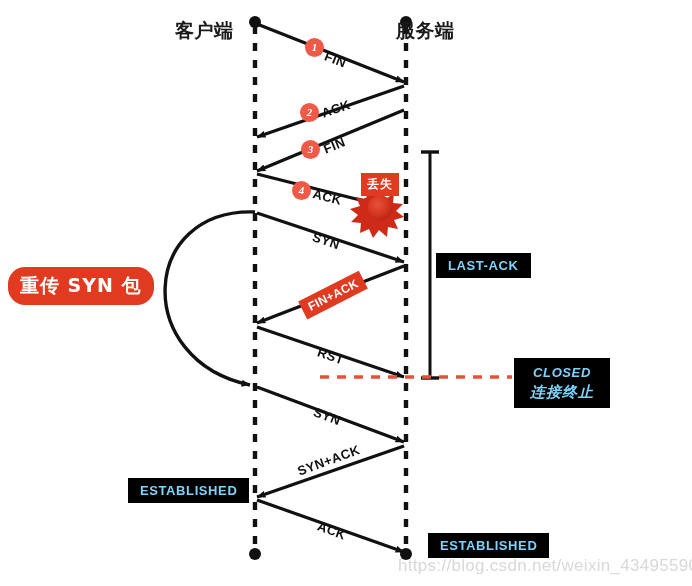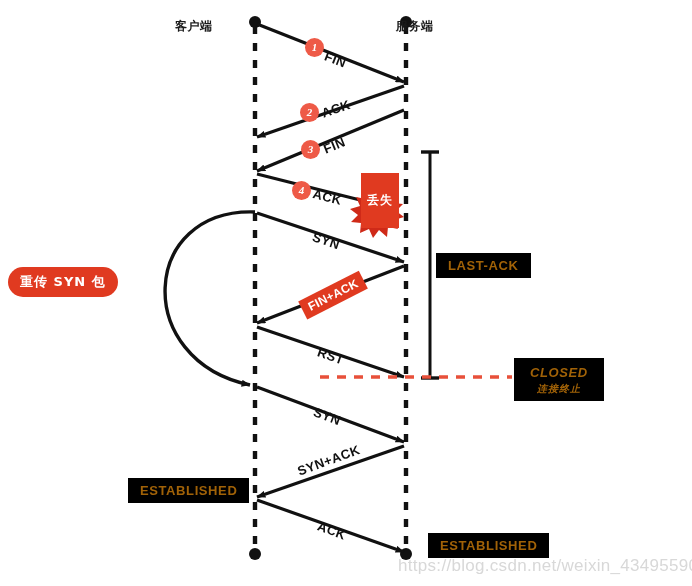--- a/index.html
+++ b/index.html
@@ -32,21 +32,21 @@
     height: 586px;
     pointer-events: none;
   }
   .overlay > * {
     pointer-events: auto;
   }
   
   .party-label {
     position: absolute;
     font-family: "DejaVu Sans", sans-serif;
-    font-size: 12px;
+    font-size: 19px;
     font-weight: 600;
     color: #1a1a1a;
     white-space: nowrap;
     letter-spacing: 0.5px;
   }
   #party-client { left: 175px; top: 18px; }
   #party-server { left: 396px; top: 18px; }
 
   
   .msg-label {
@@ -73,64 +73,64 @@
     font-weight: 700;
     font-size: 11px;
     line-height: 19px;
     text-align: center;
   }
 
   
   .state-box {
     position: absolute;
     background: #000000;
-    color: #a16207;
+    color: #7dd3fc;
     font-family: "Liberation Sans", sans-serif;
     font-weight: 700;
     font-size: 13px;
     letter-spacing: 0.6px;
     text-align: center;
     white-space: nowrap;
     padding: 5px 12px;
   }
   .state-box.two-line {
     line-height: 1.35;
     padding: 6px 16px;
   }
   .state-box .cn {
     display: block;
     font-family: "DejaVu Sans", sans-serif;
-    font-size: 10px;
+    font-size: 15px;
     font-weight: 600;
     letter-spacing: 1px;
   }
 
   
   .red-box {
     position: absolute;
     background: #e03a20;
     color: #ffffff;
     font-family: "DejaVu Sans", sans-serif;
     font-weight: 700;
     text-align: center;
     white-space: nowrap;
   }
   #label-retransmit {
     left: 8px;
     top: 267px;
-    font-size: 13px;
+    font-size: 19px;
     padding: 6px 12px;
     letter-spacing: 1px;
     border-radius: 17px;
   }
   #label-lost {
     left: 361px;
     top: 173px;
     font-size: 12px;
-    padding: 19px 6px;
+    padding: 3px 6px;
     letter-spacing: 1px;
   }
   #label-fin-ack {
     left: 299px;
     top: 285px;
     font-family: "Liberation Sans", sans-serif;
     font-size: 12px;
     font-weight: 700;
     padding: 3px 7px;
     letter-spacing: 0.3px;

